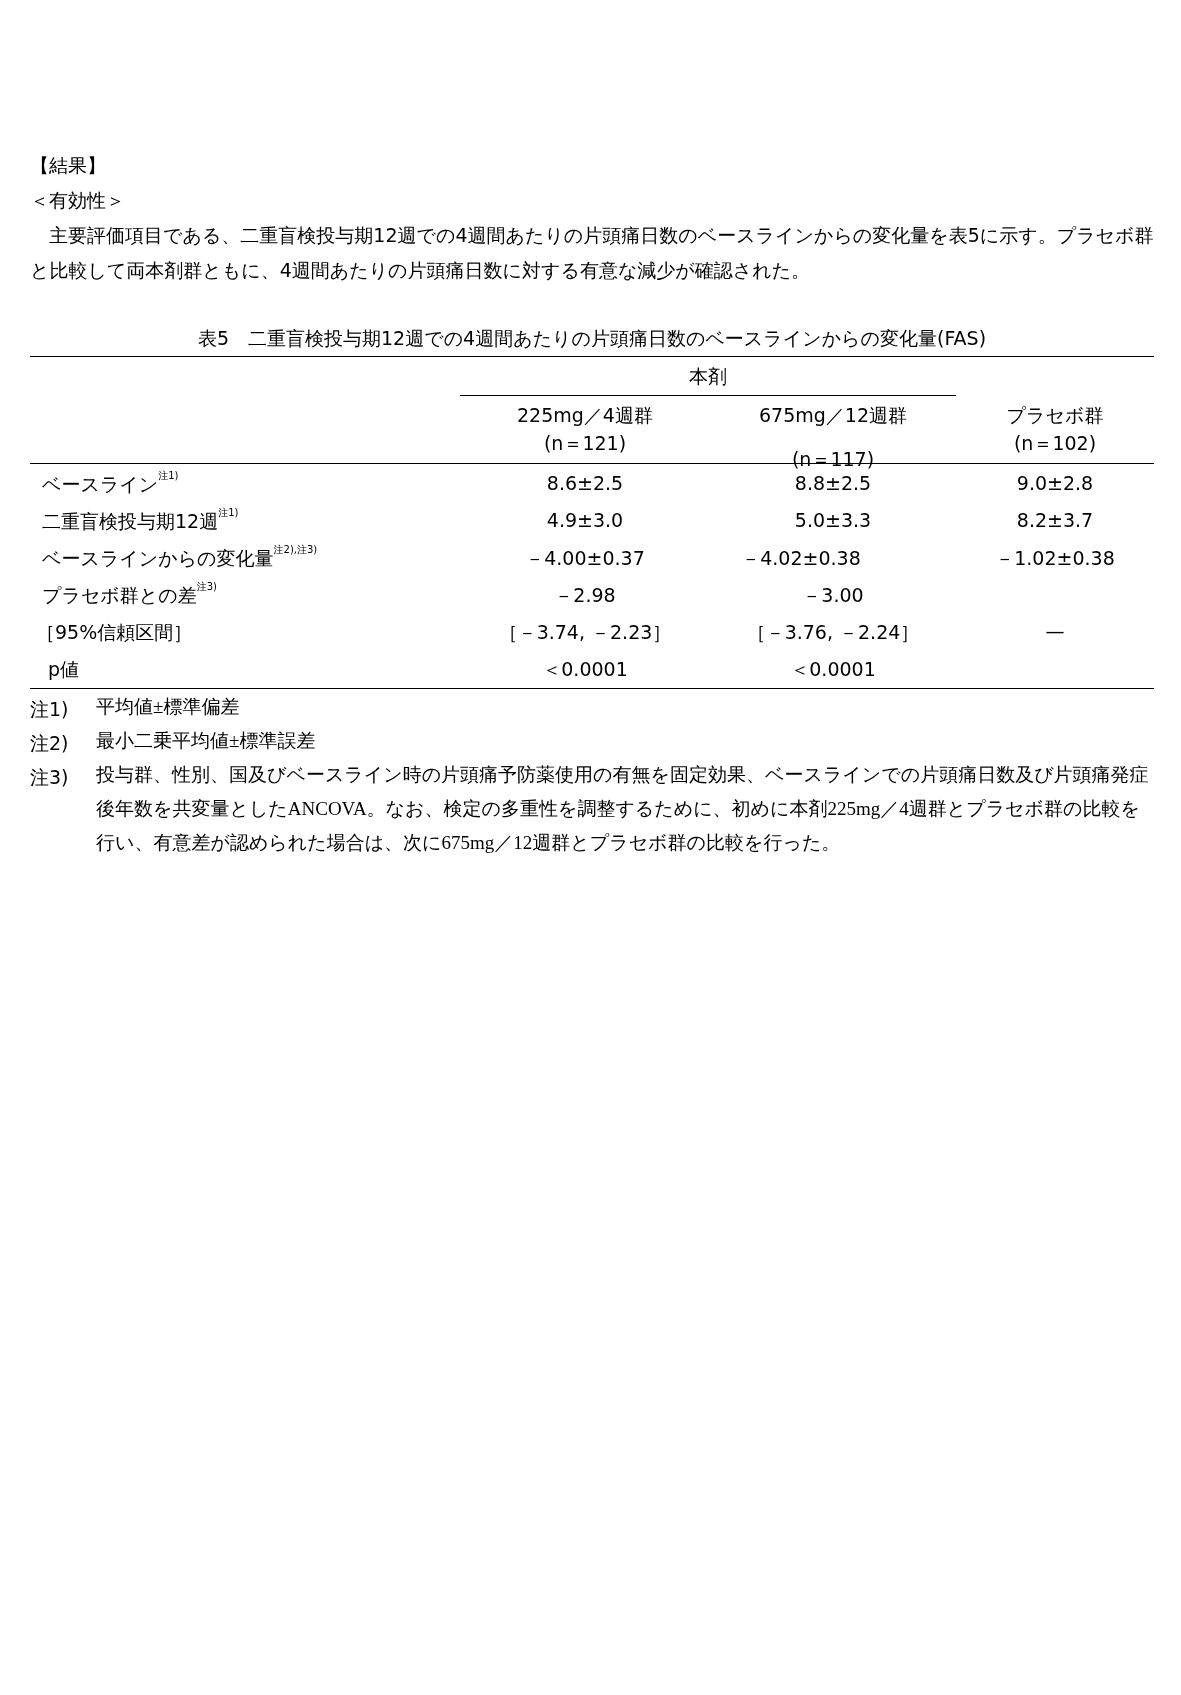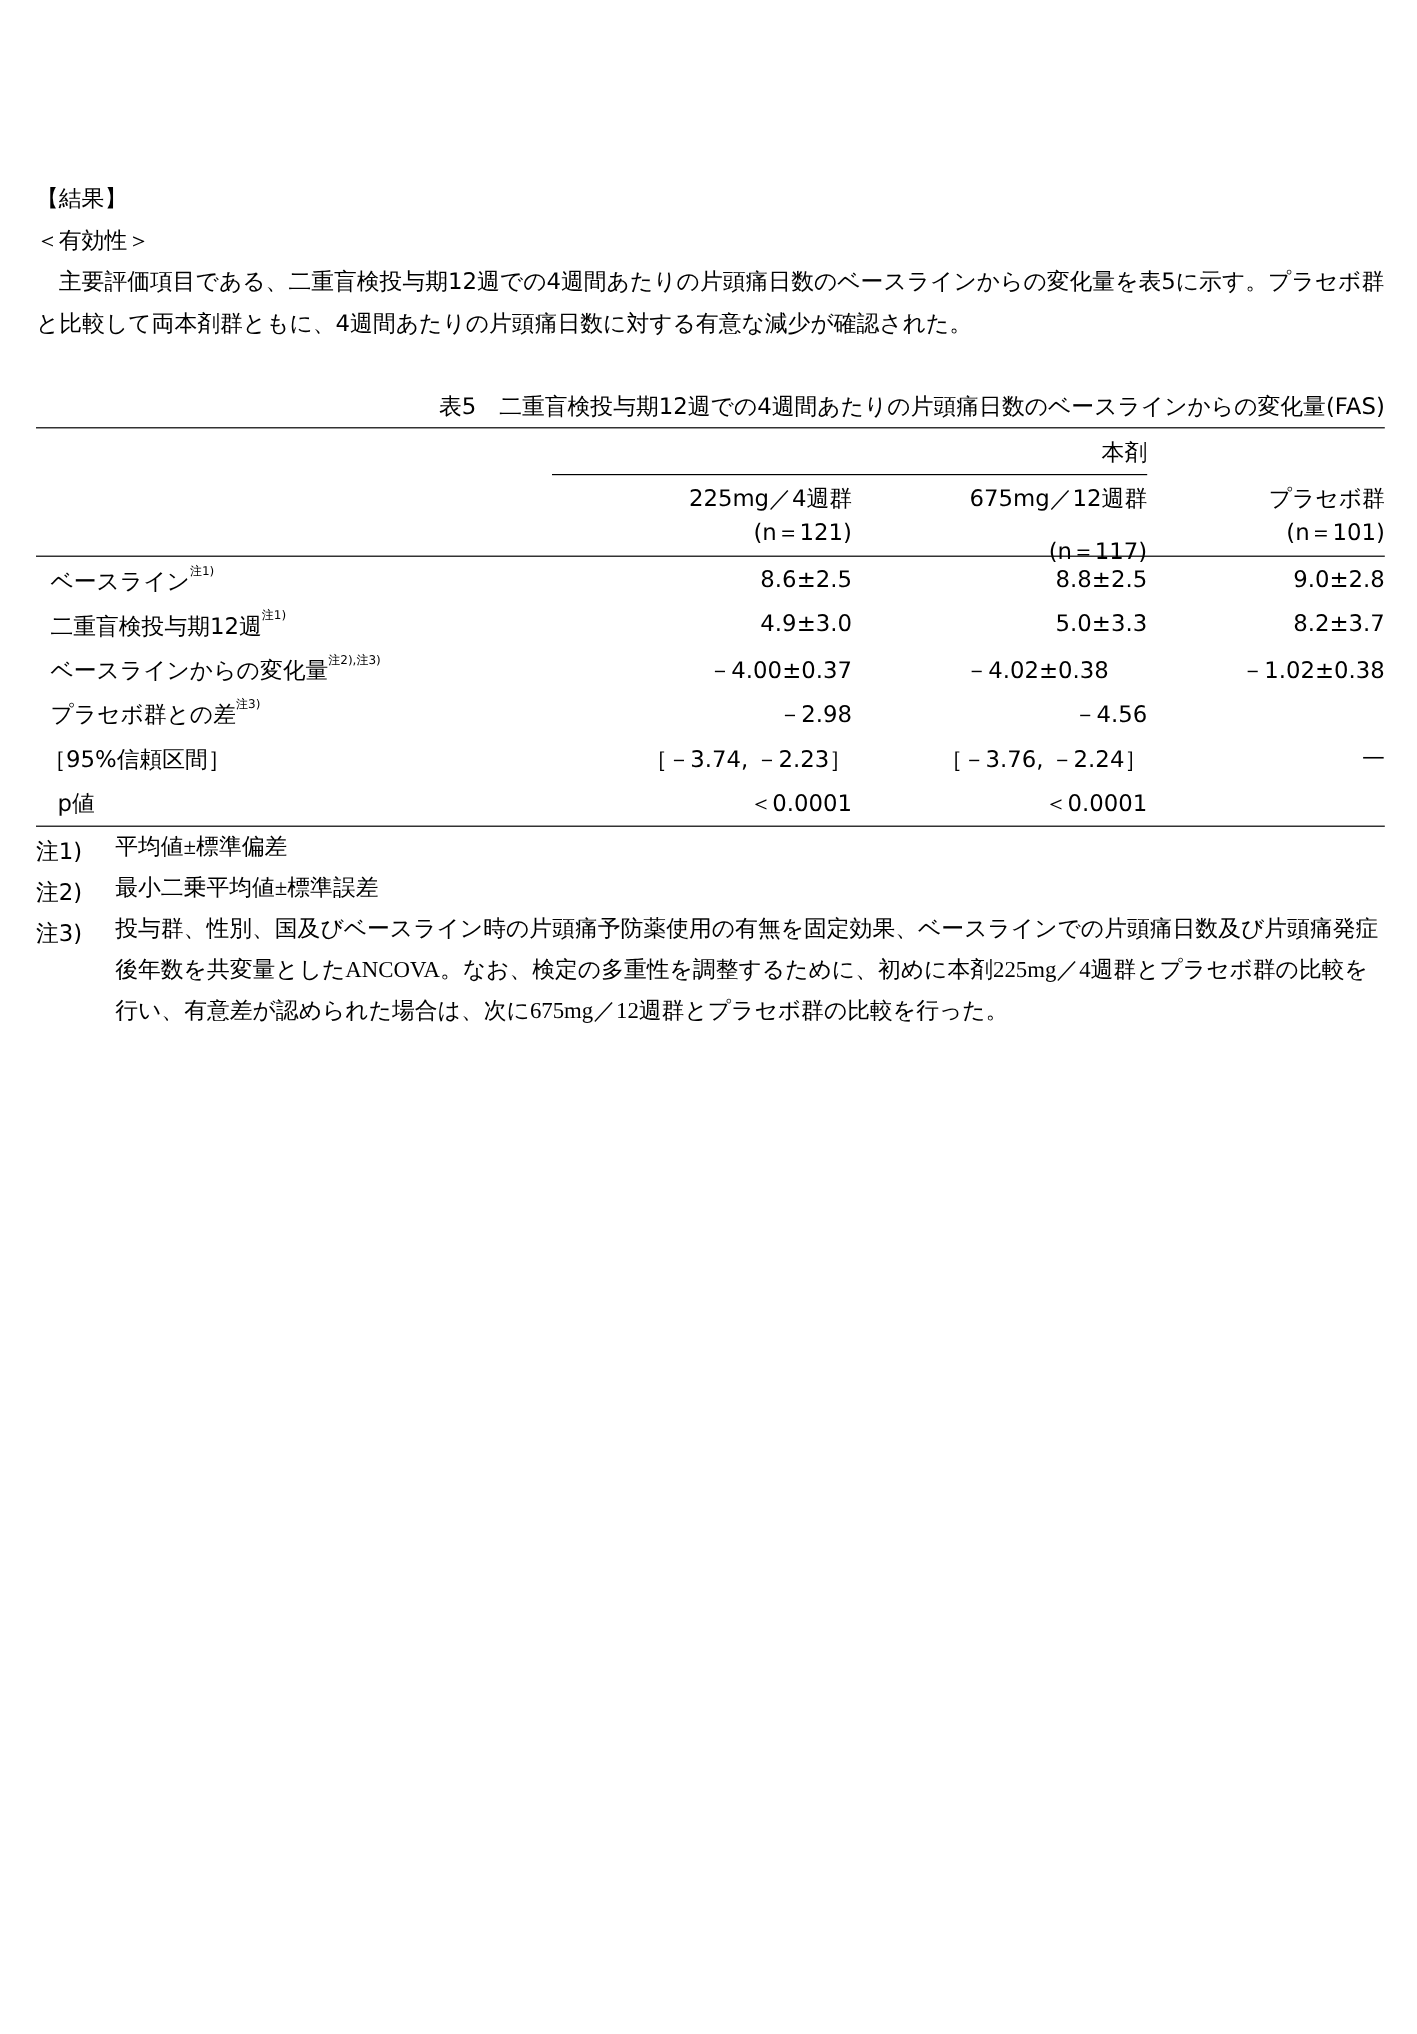--- a/index.html
+++ b/index.html
@@ -3,21 +3,21 @@
 <meta charset="utf-8">
 <style>
   html, body { margin: 0; padding: 0; background: #ffffff; }
   body {
     width: 1181px; height: 1695px; position: relative; overflow: hidden;
     font-family: "DejaVu Sans", "Liberation Sans", sans-serif;
     color: #000; font-size: 19px;
   }
   .abs { position: absolute; white-space: nowrap; }
   .line { position: absolute; height: 1px; background: #000; }
-  .c { text-align: right; }
+  .c { text-align: center; }
   sup { font-size: 10px; vertical-align: top; position: relative; top: -3px; }
   .para { position: absolute; left: 30px; width: 1124px; line-height: 35px; text-indent: 19px; }
   .note-body { position: absolute; left: 96px; width: 1058px; line-height: 34px; font-family: Liberation Serif, serif; }
 </style>
 </head>
 <body>
 
 <div class="abs" style="left:30px; top:153px;">【結果】</div>
 <div class="abs" style="left:30px; top:188px;">＜有効性＞</div>
 <div class="para" style="top:218px;">主要評価項目である、二重盲検投与期12週での4週間あたりの片頭痛日数のベースラインからの変化量を表5に示す。プラセボ群と比較して両本剤群ともに、4週間あたりの片頭痛日数に対する有意な減少が確認された。</div>
@@ -31,40 +31,40 @@
 
 <div class="abs c" style="left:460px; width:496px; top:364px;">本剤</div>
 
 <div class="abs c" style="left:460px; width:250px; top:403px;">225mg／4週群</div>
 <div class="abs c" style="left:460px; width:250px; top:431px;">(n＝121)</div>
 
 <div class="abs c" style="left:710px; width:246px; top:403px;">675mg／12週群</div>
 <div class="abs c" style="left:710px; width:246px; top:447px;">(n＝117)</div>
 
 <div class="abs c" style="left:956px; width:198px; top:403px;">プラセボ群</div>
-<div class="abs c" style="left:956px; width:198px; top:431px;">(n＝101)</div>
+<div class="abs c" style="left:956px; width:198px; top:431px;">(n＝102)</div>
 
 <div class="abs" style="left:42px; top:472px;"><span>ベースライン</span><sup>注1)</sup></div>
 <div class="abs c" style="left:460px; width:250px; top:472px;">8.6±2.5</div>
 <div class="abs c" style="left:710px; width:246px; top:472px;">8.8±2.5</div>
 <div class="abs c" style="left:956px; width:198px; top:472px;">9.0±2.8</div>
 
 <div class="abs" style="left:42px; top:509px;"><span>二重盲検投与期12週</span><sup>注1)</sup></div>
 <div class="abs c" style="left:460px; width:250px; top:509px;">4.9±3.0</div>
 <div class="abs c" style="left:710px; width:246px; top:509px;">5.0±3.3</div>
 <div class="abs c" style="left:956px; width:198px; top:509px;">8.2±3.7</div>
 
 <div class="abs" style="left:42px; top:546px;"><span>ベースラインからの変化量</span><sup>注2),注3)</sup></div>
 <div class="abs c" style="left:460px; width:250px; top:546px;">－4.00±0.37</div>
 <div class="abs c" style="left:678px; width:246px; top:546px;">－4.02±0.38</div>
 <div class="abs c" style="left:956px; width:198px; top:546px;">－1.02±0.38</div>
 
 <div class="abs" style="left:42px; top:583px;"><span>プラセボ群との差</span><sup>注3)</sup></div>
 <div class="abs c" style="left:460px; width:250px; top:583px;">－2.98</div>
-<div class="abs c" style="left:710px; width:246px; top:583px;">－4.56</div>
+<div class="abs c" style="left:710px; width:246px; top:583px;">－3.00</div>
 <div class="abs c" style="left:956px; width:198px; top:583px;"></div>
 
 <div class="abs" style="left:36px; top:620px;">［95%信頼区間］</div>
 <div class="abs c" style="left:460px; width:250px; top:620px;">［－3.74, －2.23］</div>
 <div class="abs c" style="left:710px; width:246px; top:620px;">［－3.76, －2.24］</div>
 <div class="abs c" style="left:956px; width:198px; top:620px;">—</div>
 
 <div class="abs" style="left:48px; top:657px;">p値</div>
 <div class="abs c" style="left:460px; width:250px; top:657px;">＜0.0001</div>
 <div class="abs c" style="left:710px; width:246px; top:657px;">＜0.0001</div>

